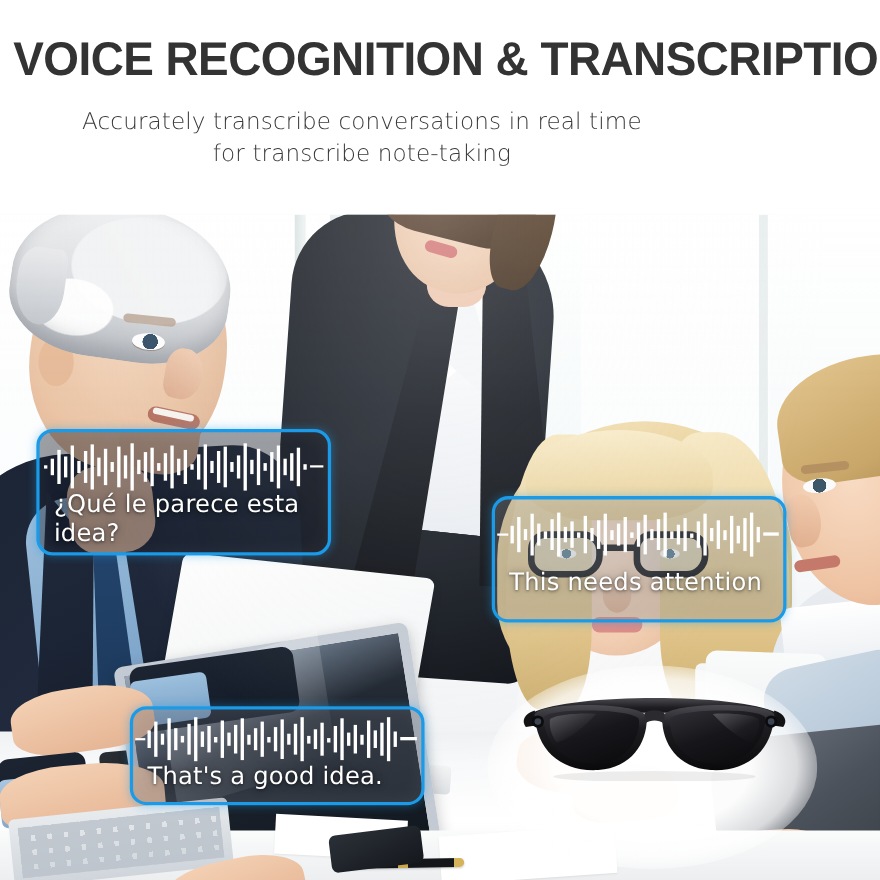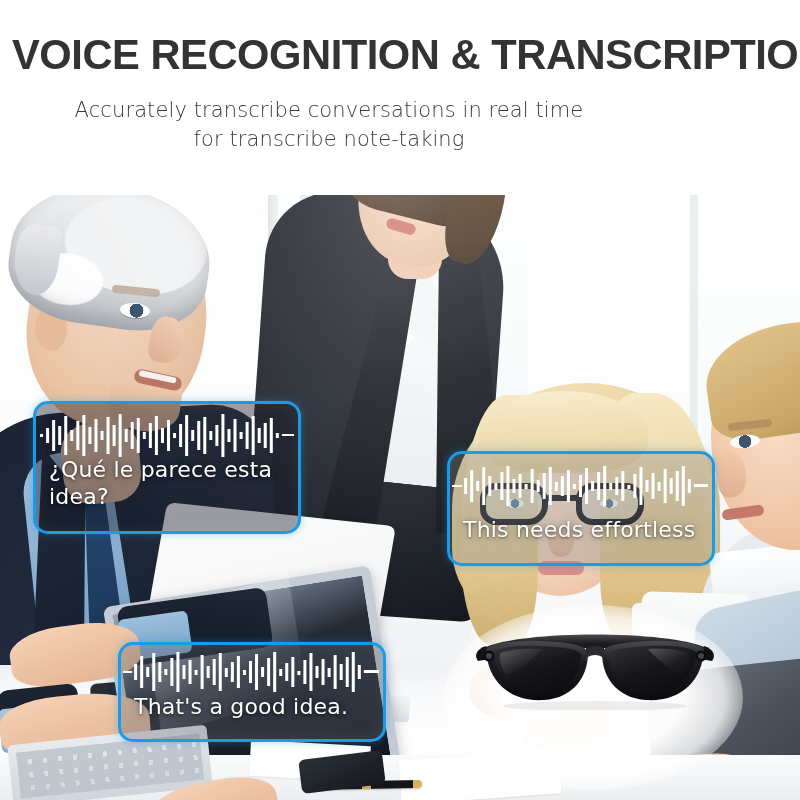--- a/index.html
+++ b/index.html
@@ -231,29 +231,29 @@
   .sunglasses { position:absolute; left:470px; top:620px; width:250px; height:90px; z-index:30; }
 
   
   .bubble { position:absolute; border:3px solid #1b9ae8; border-radius:15px; z-index:35;
     box-shadow:0 0 9px rgba(27,154,232,.40), inset 0 0 18px rgba(255,255,255,.06); overflow:hidden; }
   .bubble .wave { position:absolute; left:0; right:0; }
   .bubble .btext { position:absolute; left:13px; right:10px;
     font-family:"DejaVu Sans","Liberation Sans",sans-serif; font-weight:400; color:#ffffff;
     letter-spacing:.2px; text-shadow:0 1px 3px rgba(0,0,0,.55), 0 0 9px rgba(0,0,0,.35); }
 
-  #bubble-1 { left:33px; top:401px; width:268px; height:133px; background:rgba(16,22,34,.42);text-decoration:underline; }
+  #bubble-1 { left:33px; top:390px; width:268px; height:115px; background:rgba(16,22,34,.42);text-decoration:underline; }
   #bubble-1 .wave { top:8px; height:46px; }
   #bubble-1 .btext { top:52px; font-size:22px; line-height:27px; }
 
   #bubble-2 { left:447px; top:451px; width:268px; height:115px; background:rgba(120,126,134,.30); }
   #bubble-2 .wave { top:10px; height:44px; }
   #bubble-2 .btext { top:62px; font-size:22px; line-height:27px; }
 
-  #bubble-3 { left:118px; top:642px; width:268px; height:100px; background:rgba(92,98,108,.34); }
+  #bubble-3 { left:118px; top:642px; width:268px; height:90px; background:rgba(92,98,108,.34); }
   #bubble-3 .wave { top:6px; height:42px; }
   #bubble-3 .btext { top:48px; font-size:22px; line-height:27px; }
 </style>
 </head>
 <body>
 
 <div id="page">
 
   <div class="header">
     <div class="headline">VOICE RECOGNITION &amp; TRANSCRIPTION</div>
@@ -497,21 +497,21 @@
         <rect x="206" y="18" width="3" height="9"></rect>
             <rect x="212" y="5" width="3" height="34"></rect>
             <rect x="218" y="14" width="3" height="16"></rect>
         <rect x="224" y="7" width="3" height="30"></rect>
             <rect x="230" y="2" width="3" height="40"></rect>
             <rect x="236" y="15" width="3" height="14"></rect>
         <rect x="242" y="20" width="14" height="3"></rect>
       </g>
         </svg>
     </div>
-    <div class="btext">This needs effortless</div>
+    <div class="btext">This needs attention</div>
   </div>
 
   <div class="bubble" id="bubble-3">
     <div class="wave">
       <svg width="100%" height="100%" viewBox="0 0 260 42" preserveAspectRatio="none">
           <g fill="#ffffff">
         <rect x="2" y="20" width="9" height="2"></rect>
             <rect x="13" y="13" width="3" height="16"></rect>
             <rect x="19" y="5" width="3" height="32"></rect>
         <rect x="25" y="16" width="3" height="10"></rect>

